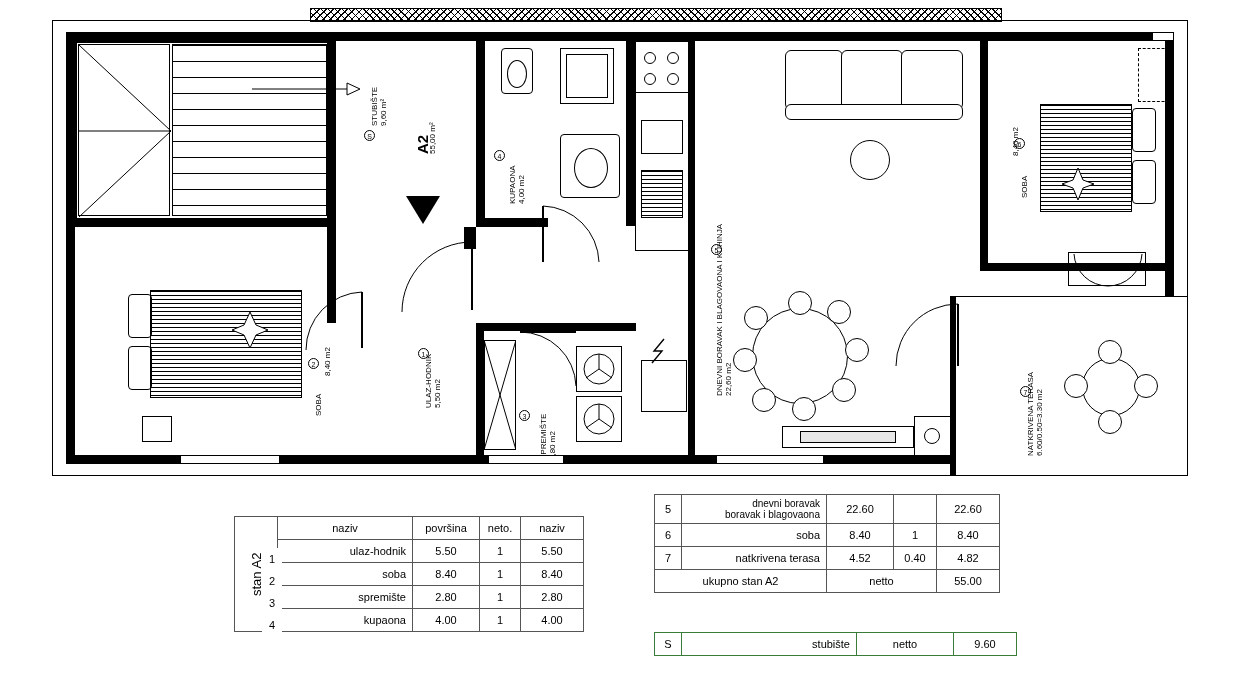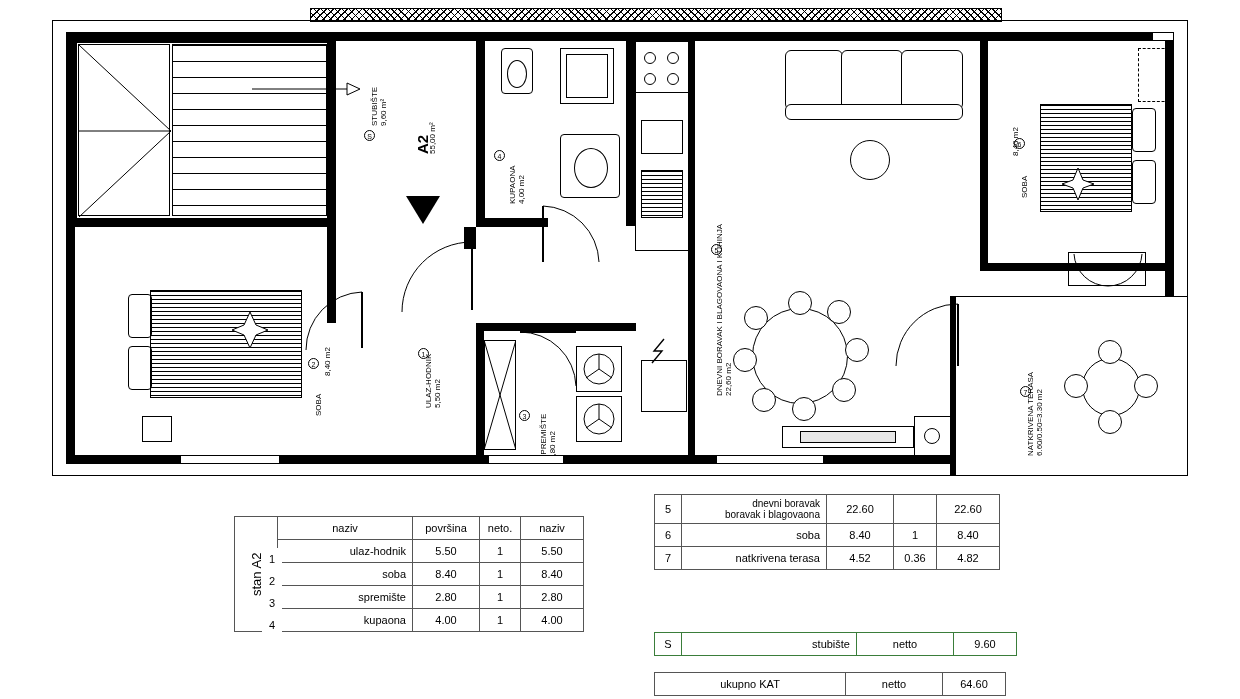--- a/index.html
+++ b/index.html
@@ -296,40 +296,36 @@
       <td class="tc">6</td>
       <td class="tl">soba</td>
       <td class="tc">8.40</td>
       <td class="tc">1</td>
       <td class="tc">8.40</td>
     </tr>
     <tr>
       <td class="tc">7</td>
       <td class="tl">natkrivena terasa</td>
       <td class="tc">4.52</td>
-      <td class="tc">0.36</td>
+      <td class="tc">0.40</td>
       <td class="tc">4.82</td>
+    </tr>
+    <tr>
+      <td colspan="2" class="tc">ukupno stan A2</td>
+      <td colspan="2" class="tc">netto</td>
+      <td class="tc">55.00</td>
     </tr>
   </tbody>
     </table>
 
   <table style="left:654px;top:632px;">
     <tbody>
         <tr>
       <td class="tc greenb" style="width:14px;">S</td>
       <td class="tl greenb" style="width:162px;">stubište</td>
       <td class="tc greenb" style="width:84px;">netto</td>
       <td class="tc greenb" style="width:50px;">9.60</td>
     </tr>
   </tbody>
     </table>
 
-  <table style="left:654px;top:672px;">
-    <tbody>
-        <tr>
-      <td class="tc" style="width:178px;">ukupno KAT</td>
-      <td class="tc" style="width:84px;">netto</td>
-      <td class="tc" style="width:50px;">64.60</td>
-    </tr>
-  </tbody>
-    </table>
 
 </div>
 
 </body></html>

